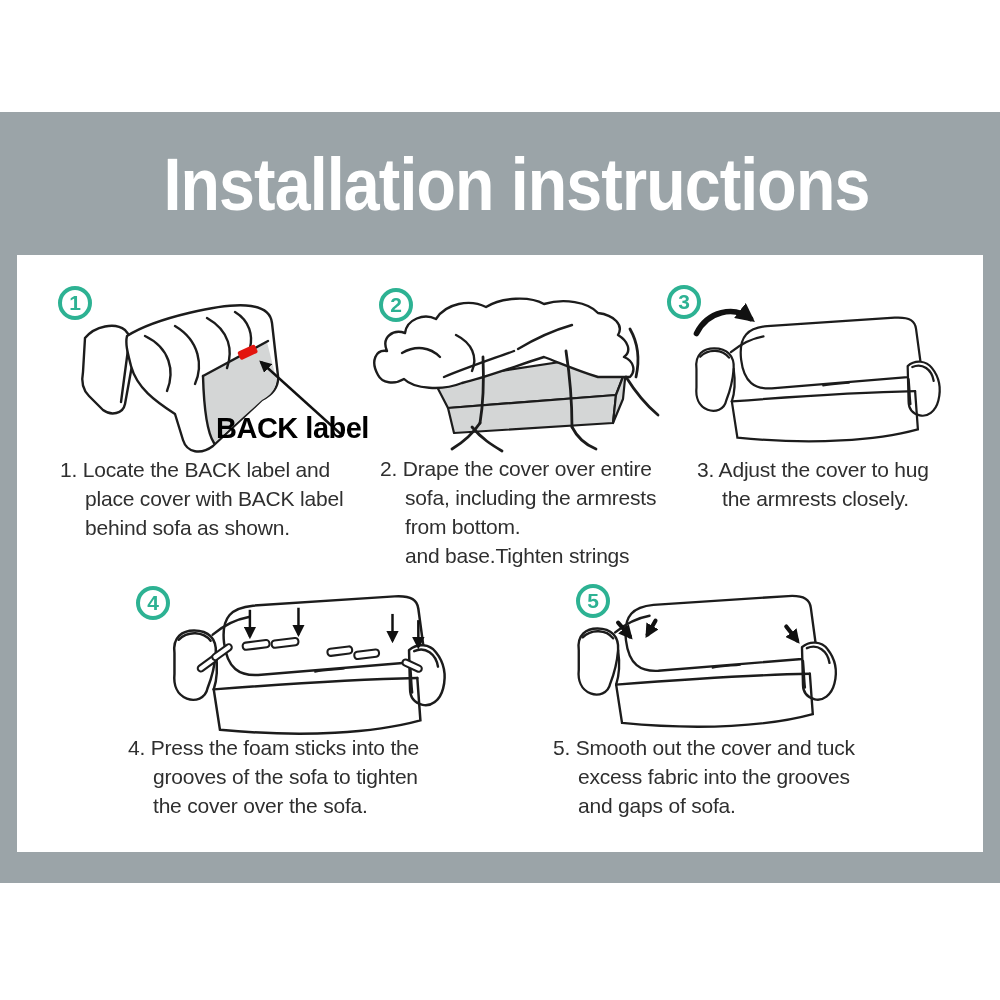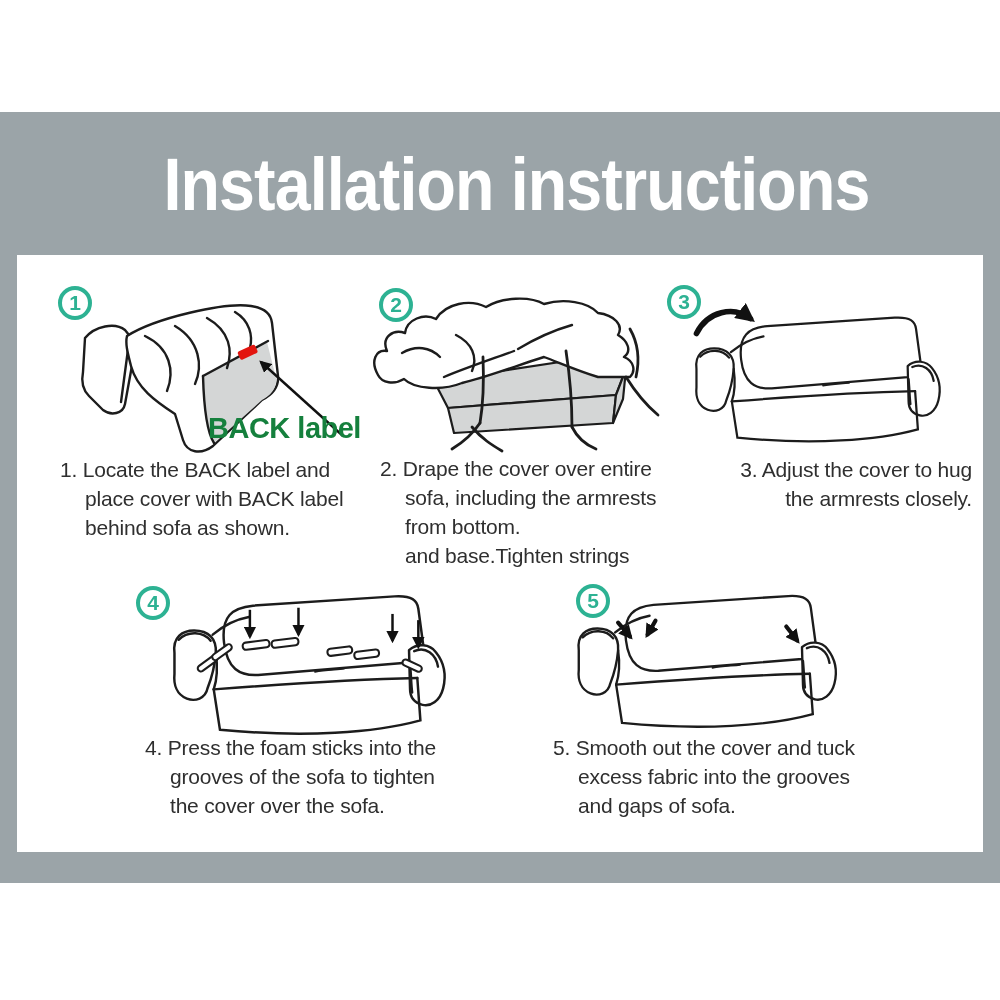--- a/index.html
+++ b/index.html
@@ -40,27 +40,27 @@
   #illus-2{left:368px;top:293px;width:305px;height:170px;}
   #illus-3{left:683px;top:300px;width:280px;height:147px;}
   #illus-4{left:160px;top:585px;width:310px;height:155px;}
   #illus-5{left:565px;top:585px;width:295px;height:148px;}
   .step-text{
     position:absolute;font-size:21px;line-height:29px;color:#2f2f2f;
     letter-spacing:-0.2px;
   }
   #text-1{left:60px;top:455px;width:315px;}
   #text-2{left:380px;top:454px;width:305px;}
-  #text-3{left:697px;top:455px;width:275px;text-align:right;}
-  #text-4{left:128px;top:733px;width:350px;margin-left:17px;}
+  #text-3{left:697px;top:455px;width:275px;}
+  #text-4{left:128px;top:733px;width:350px;}
   #text-5{left:553px;top:733px;width:355px;}
   .step-text .cont{padding-left:25px;}
   .back-label{
-    position:absolute;left:208px;top:412px;font-size:29px;font-weight:bold;
-    color:#15803d;letter-spacing:-0.5px;
+    position:absolute;left:216px;top:412px;font-size:29px;font-weight:bold;
+    color:#000000;letter-spacing:-0.5px;
   }
   
   .wf{fill:#ffffff;stroke:#1c1c1c;stroke-width:2.4;stroke-linejoin:round;}
   .nf{fill:none;stroke:#1c1c1c;stroke-width:2.4;stroke-linecap:round;}
   .nf1{fill:none;stroke:#1c1c1c;stroke-width:1.8;stroke-linecap:round;}
   .gy{fill:#d4d6d6;stroke:#1c1c1c;stroke-width:2.2;stroke-linejoin:round;}
   .gyn{fill:#d4d6d6;stroke:none;}
   .fs{fill:#ffffff;stroke:#1c1c1c;stroke-width:2;}
   .arr-thin{fill:none;stroke:#111;stroke-width:2.4;}
   .arr-thick{fill:none;stroke:#111;stroke-width:4.2;stroke-linecap:round;}

